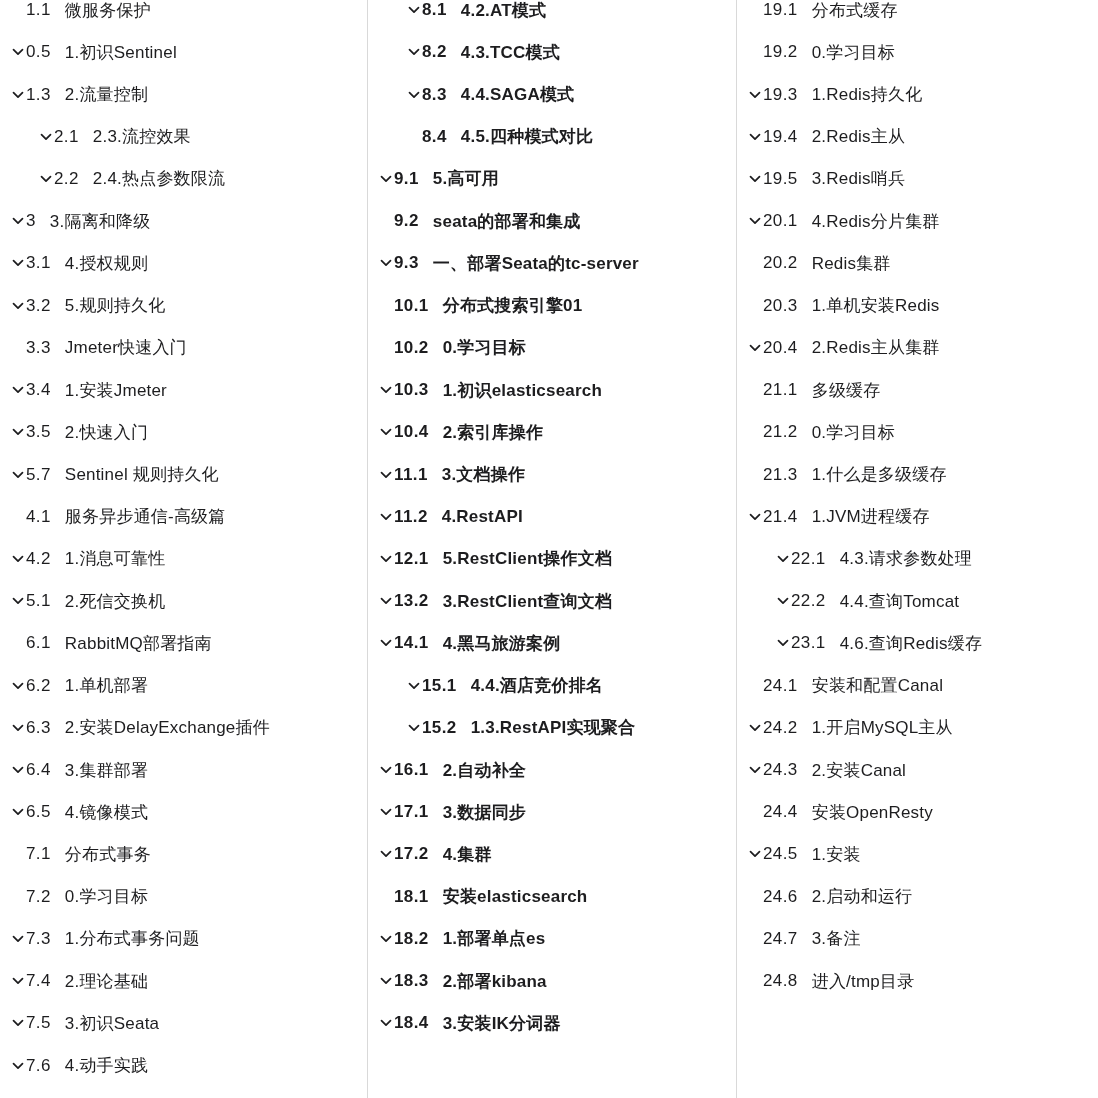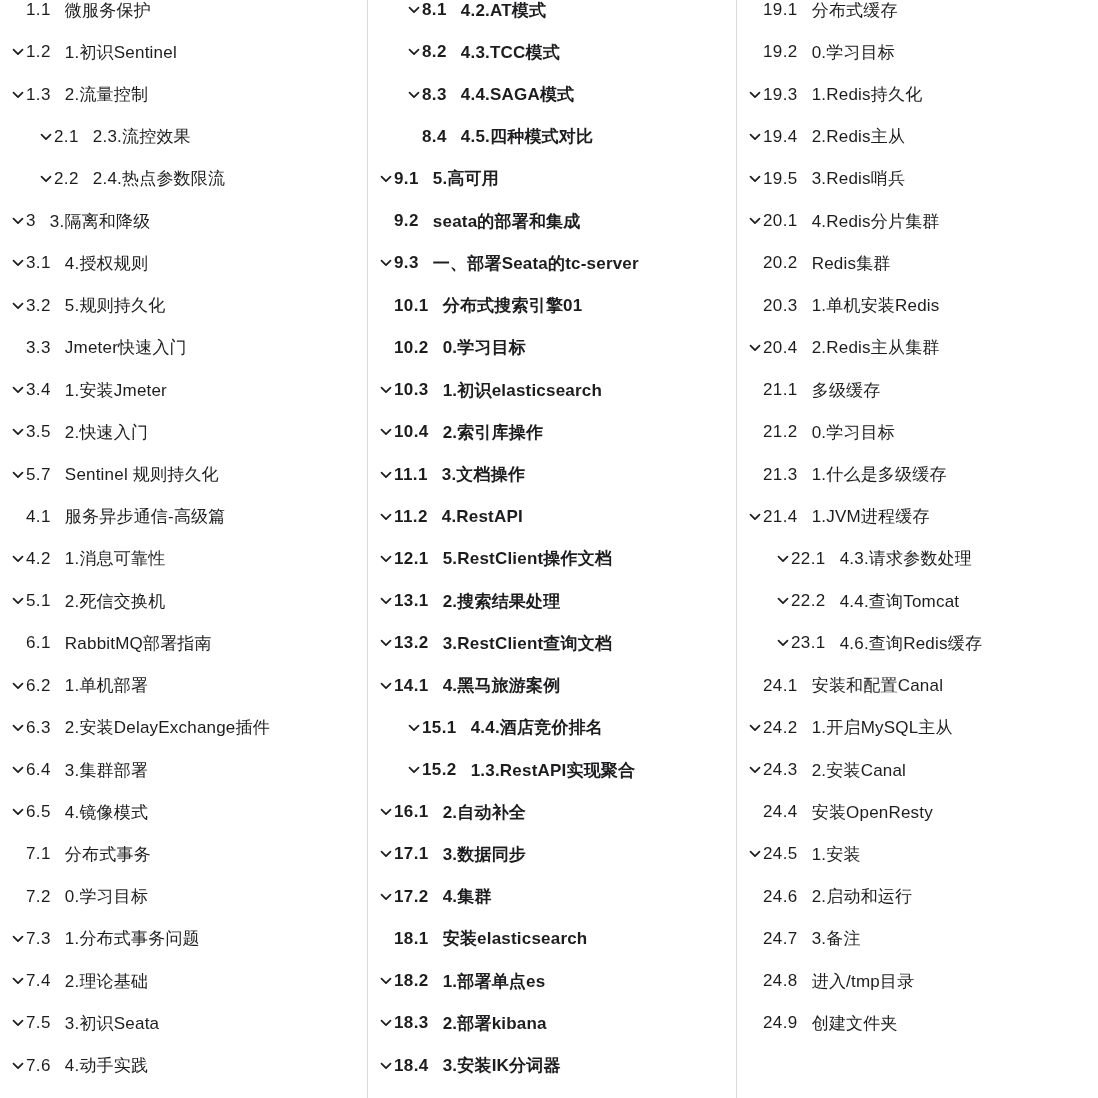--- a/index.html
+++ b/index.html
@@ -82,21 +82,21 @@
     </span>
     <span class="num">1.1</span>
     <span class="title">微服务保护</span>
   </div>
         <div class="toc-row">
     <span class="chev-box" style="color: rgb(29, 29, 31);">
       <svg width="14" height="14" viewBox="0 0 14 14" aria-hidden="true">
         <path d="M2.5 4.6 L7 9.2 L11.5 4.6" fill="none" stroke="currentColor" stroke-width="1.7" stroke-linecap="round" stroke-linejoin="round"></path>
       </svg>
     </span>
-    <span class="num">1.2</span>
+    <span class="num">0.5</span>
     <span class="title">1.初识Sentinel</span>
   </div>
         <div class="toc-row">
     <span class="chev-box" style="color: rgb(29, 29, 31);">
       <svg width="14" height="14" viewBox="0 0 14 14" aria-hidden="true">
         <path d="M2.5 4.6 L7 9.2 L11.5 4.6" fill="none" stroke="currentColor" stroke-width="1.7" stroke-linecap="round" stroke-linejoin="round"></path>
       </svg>
     </span>
     <span class="num">1.3</span>
     <span class="title">2.流量控制</span>
@@ -437,29 +437,20 @@
     </span>
     <span class="num">12.1</span>
     <span class="title">5.RestClient操作文档</span>
   </div>
         <div class="toc-row">
     <span class="chev-box" style="color: rgb(29, 29, 31);">
       <svg width="14" height="14" viewBox="0 0 14 14" aria-hidden="true">
         <path d="M2.5 4.6 L7 9.2 L11.5 4.6" fill="none" stroke="currentColor" stroke-width="1.7" stroke-linecap="round" stroke-linejoin="round"></path>
       </svg>
     </span>
-    <span class="num">13.1</span>
-    <span class="title">2.搜索结果处理</span>
-  </div>
-        <div class="toc-row">
-    <span class="chev-box" style="color: rgb(29, 29, 31);">
-      <svg width="14" height="14" viewBox="0 0 14 14" aria-hidden="true">
-        <path d="M2.5 4.6 L7 9.2 L11.5 4.6" fill="none" stroke="currentColor" stroke-width="1.7" stroke-linecap="round" stroke-linejoin="round"></path>
-      </svg>
-    </span>
     <span class="num">13.2</span>
     <span class="title">3.RestClient查询文档</span>
   </div>
         <div class="toc-row">
     <span class="chev-box" style="color: rgb(29, 29, 31);">
       <svg width="14" height="14" viewBox="0 0 14 14" aria-hidden="true">
         <path d="M2.5 4.6 L7 9.2 L11.5 4.6" fill="none" stroke="currentColor" stroke-width="1.7" stroke-linecap="round" stroke-linejoin="round"></path>
       </svg>
     </span>
     <span class="num">14.1</span>
@@ -759,24 +750,15 @@
   </div>
         <div class="toc-row">
     <span class="chev-box hidden" style="color: rgb(29, 29, 31);">
       <svg width="14" height="14" viewBox="0 0 14 14" aria-hidden="true">
         <path d="M2.5 4.6 L7 9.2 L11.5 4.6" fill="none" stroke="currentColor" stroke-width="1.7" stroke-linecap="round" stroke-linejoin="round"></path>
       </svg>
     </span>
     <span class="num">24.8</span>
     <span class="title">进入/tmp目录</span>
   </div>
-        <div class="toc-row">
-    <span class="chev-box hidden" style="color: rgb(29, 29, 31);">
-      <svg width="14" height="14" viewBox="0 0 14 14" aria-hidden="true">
-        <path d="M2.5 4.6 L7 9.2 L11.5 4.6" fill="none" stroke="currentColor" stroke-width="1.7" stroke-linecap="round" stroke-linejoin="round"></path>
-      </svg>
-    </span>
-    <span class="num">24.9</span>
-    <span class="title">创建文件夹</span>
-  </div>
       </div>
     </div>
   </div>
 
 </body></html>

